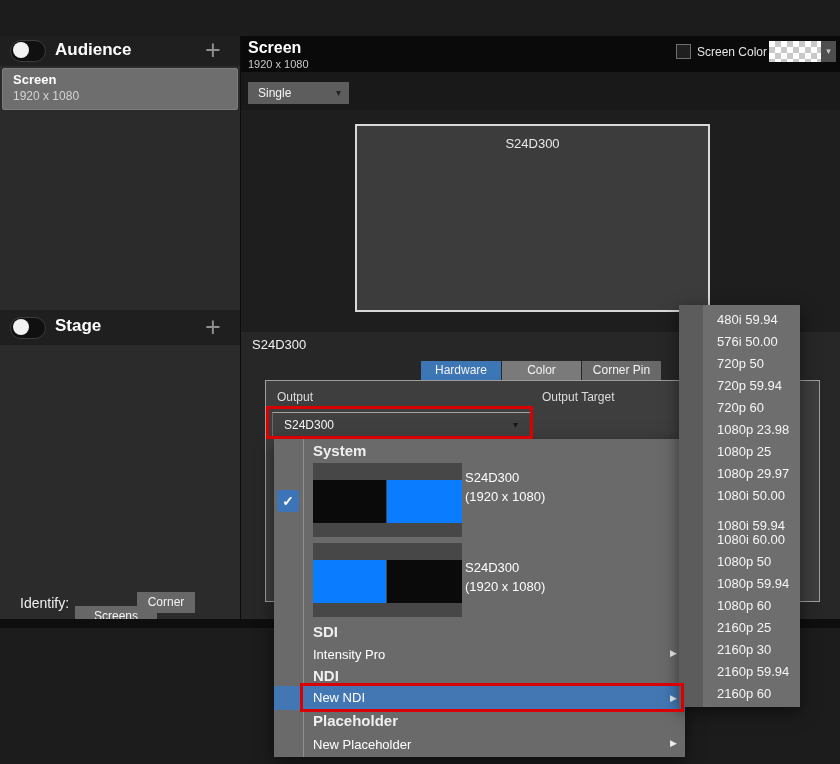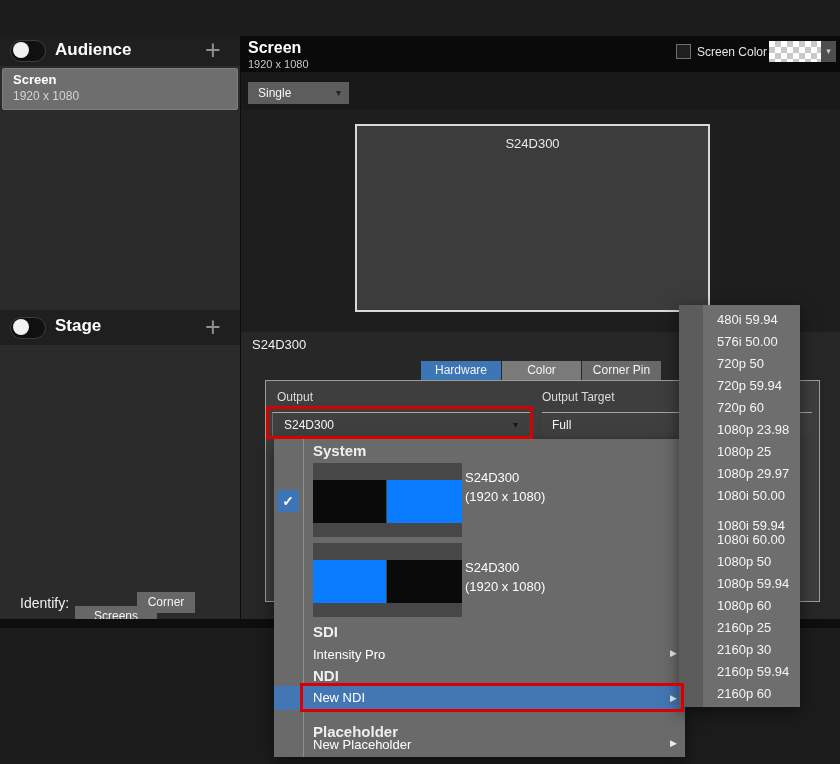--- a/index.html
+++ b/index.html
@@ -159,23 +159,20 @@
   <div class="abs tab tab-color" style="left:502px;width:79px;">Color</div>
   <div class="abs tab tab-corner" style="left:582px;width:79px;">Corner Pin</div>
 
   <div class="abs hw-panel"></div>
   <div class="abs field-label out-label">Output</div>
   <div class="abs out-dd">
     <span class="dd-text">S24D300</span>
     <span class="dd-arrow">▾</span>
   </div>
   <div class="abs field-label ot-label">Output Target</div>
-  <div class="abs ot-dd">
-    <span class="dd-text">Full</span>
-  </div>
 
   <div class="abs bottom-band"></div>
   <div class="abs bottom-area"></div>
 
   <div class="abs out-menu">
     <div class="gutter-line"></div>
 
     <div class="menu-header" style="top:3px;">System</div>
 
     <div class="check-box" style="top:51px;">✓</div>
@@ -196,21 +193,21 @@
     <div class="menu-header" style="top:184px;">SDI</div>
     <div class="menu-item-label" style="top:208px;">Intensity Pro</div>
     <div class="sub-arrow" style="top:209px;">▶</div>
 
     <div class="menu-header" style="top:228px;">NDI</div>
     <div class="sel-row">
       <div class="menu-item-label" style="top:4px;">New NDI</div>
       <div class="sub-arrow" style="top:7px;">▶</div>
     </div>
 
-    <div class="menu-header" style="top:273px;margin-top:11px;">Placeholder</div>
+    <div class="menu-header" style="top:273px;">Placeholder</div>
     <div class="menu-item-label" style="top:298px;">New Placeholder</div>
     <div class="sub-arrow" style="top:299px;">▶</div>
   </div>
 
   <div class="abs fmt-menu">
     <div class="fmt-gutter"></div>
     <div class="fmt-item" style="top:4px;">480i 59.94</div>
     <div class="fmt-item" style="top:26px;">576i 50.00</div>
     <div class="fmt-item" style="top:48px;">720p 50</div>
     <div class="fmt-item" style="top:70px;">720p 59.94</div>

